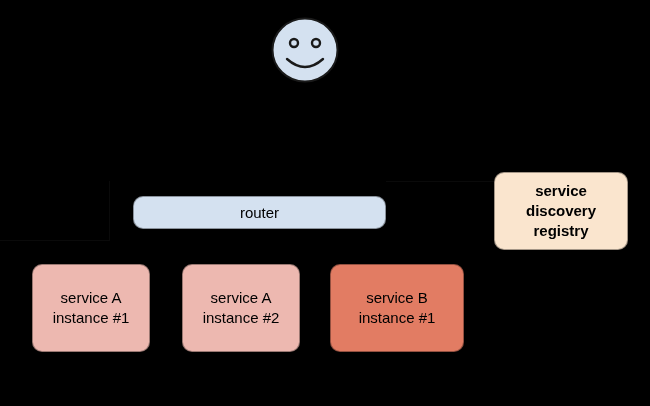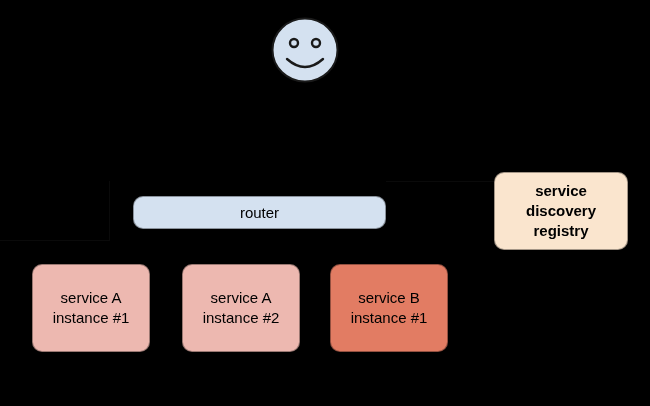--- a/index.html
+++ b/index.html
@@ -71,21 +71,21 @@
     left: 182px;
     top: 264px;
     width: 118px;
     height: 88px;
     background: #edb8b0;
     font-size: 15px;
   }
   #service-b1-node {
     left: 330px;
     top: 264px;
-    width: 118px;
+    width: 134px;
     height: 88px;
     background: #e27c63;
     font-size: 15px;
   }
 </style>
 </head>
 <body>
 
 <div id="canvas">
 

